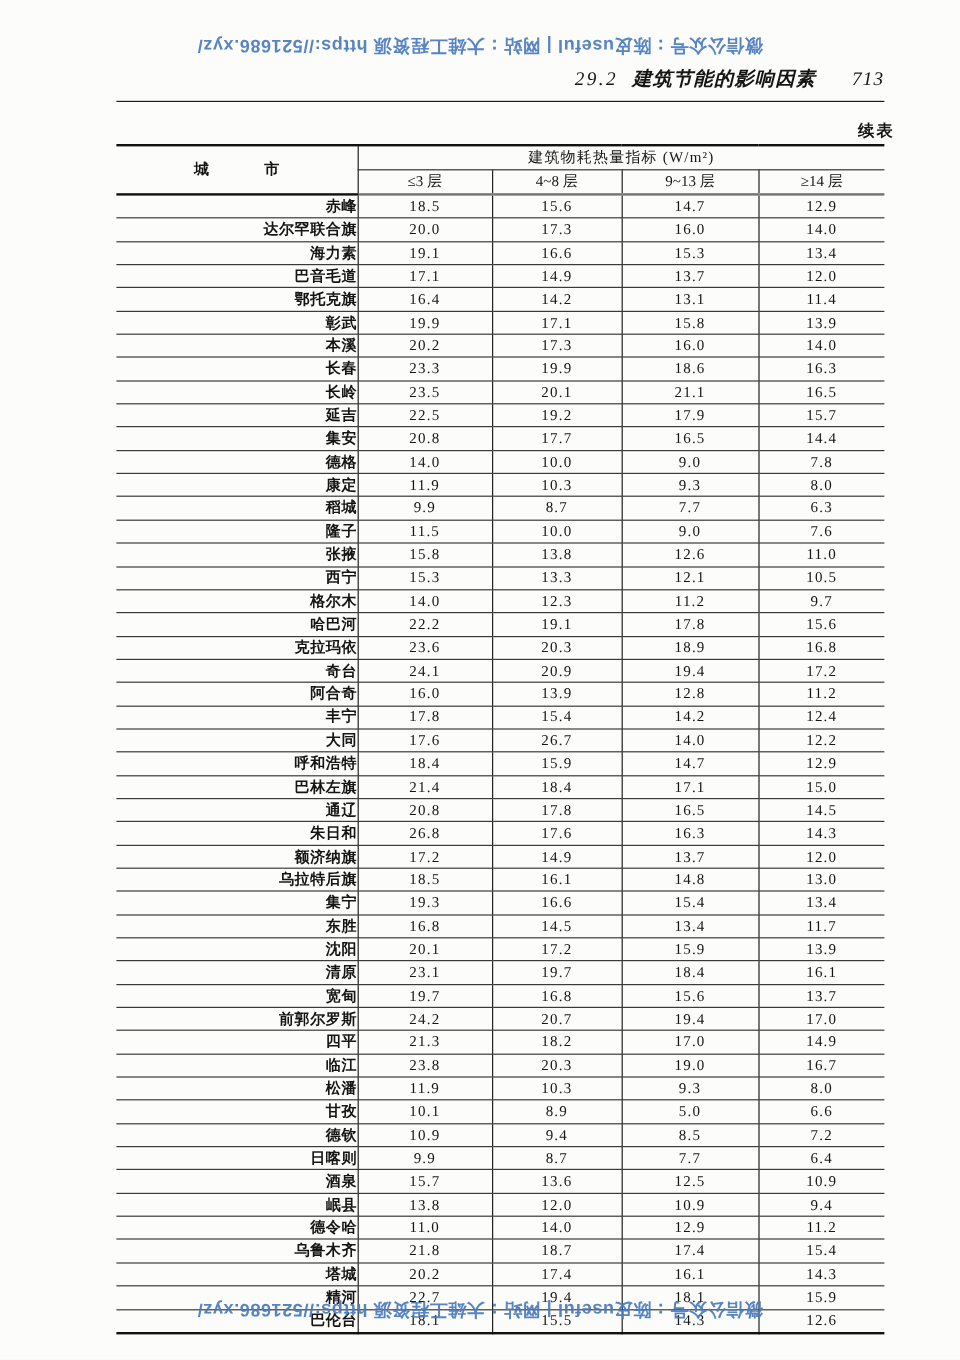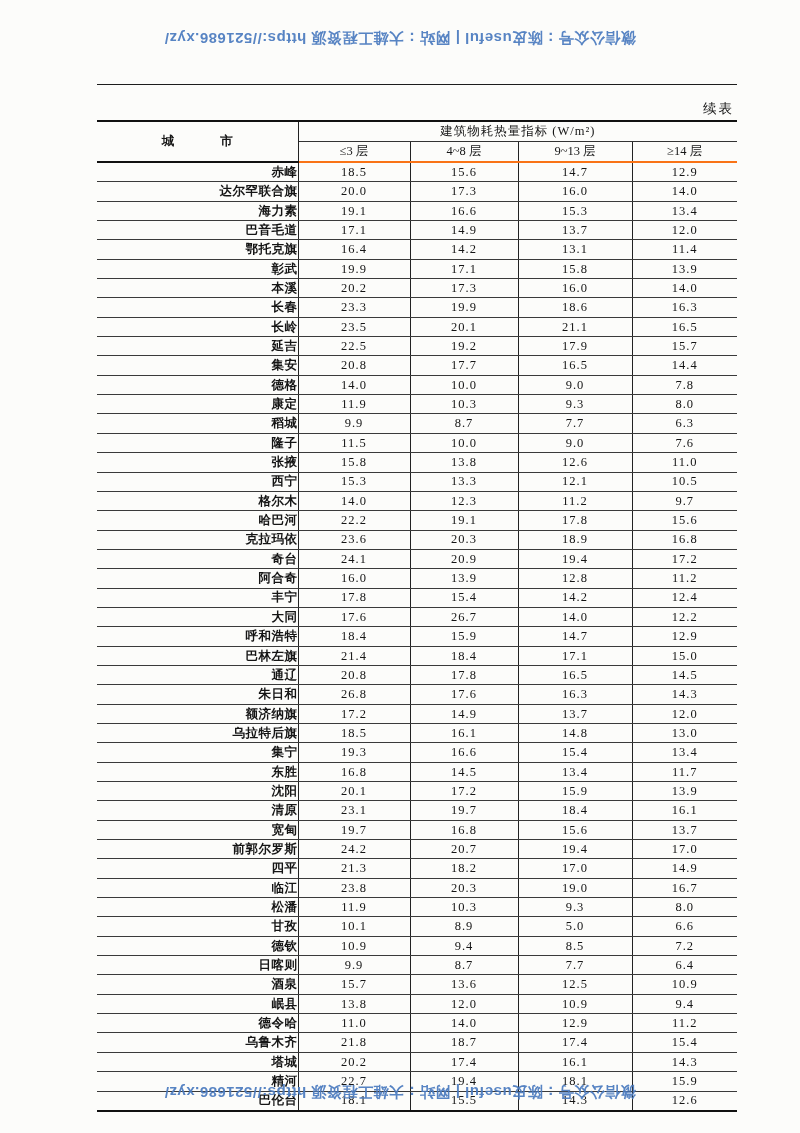--- a/index.html
+++ b/index.html
@@ -44,23 +44,23 @@
   .page-header .sec{margin-right:12px;letter-spacing:2px;}
   .page-header .ttl{font-weight:600;}
   .page-header .pageno{margin-left:30px;letter-spacing:1px;}
   .header-rule{
     position:absolute;
     top:84px;left:97px;width:640px;
     border-top:1.5px solid #1c1c1c;
   }
   .continued-label{
     position:absolute;
-    top:100px;right:66px;
+    top:100px;right:54px;
     font-size:13.5px;
-    font-weight:400;
+    font-weight:700;
     letter-spacing:2px;
   }
 
   
   table.data{
     position:absolute;
     top:120px;left:97px;
     width:640px;
     border-collapse:collapse;
     table-layout:fixed;
@@ -82,21 +82,21 @@
   }
   th.city-th{
     border-right:1px solid #222;
     border-bottom:2px solid #111;
   }
   th.group-th{
     border-bottom:1px solid #333;
     letter-spacing:1px;
   }
   thead tr.sub th{
-    border-bottom:2px solid #f97316;
+    border-bottom:2px solid #737373;
   }
   thead tr.sub th + th{border-left:1px solid #222;margin-top:24px;}
   .city-head-inner{
     display:flex;justify-content:center;gap:46px;
     font-weight:600;
   }
   tbody td{
     height:18.35px;
     border-bottom:1px solid #3a3a3a;
     vertical-align:middle;
@@ -116,20 +116,25 @@
   }
   tbody td.val:last-child{border-right:none;}
 </style>
 </head>
 <body>
 
 <div class="page">
 
   <div class="watermark top" style="color: rgb(74, 122, 191);">微信公众号：陈皮useful | 网站：大雄工程资源 https://521686.xyz/</div>
 
+  <div class="page-header">
+    <span class="sec">29.2</span>
+    <span class="ttl">建筑节能的影响因素</span>
+    <span class="pageno">713</span>
+  </div>
 
   <div class="header-rule"></div>
 
   <div class="continued-label">续表</div>
 
   <table class="data">
     <colgroup>
       <col style="width:201px">
       <col style="width:112px">
       <col style="width:108px">

